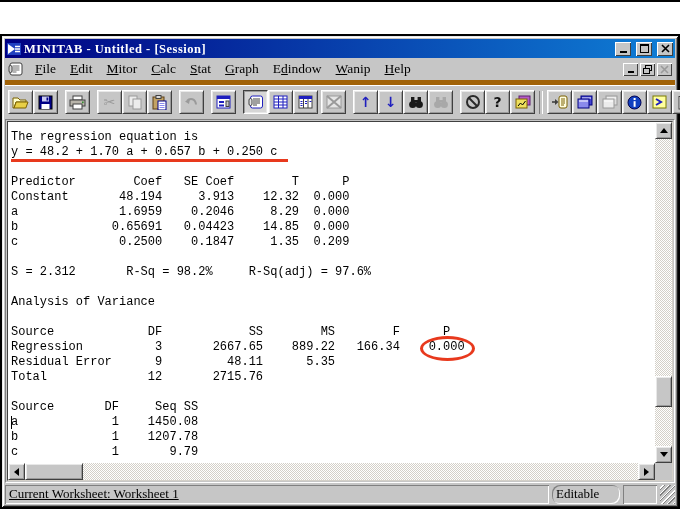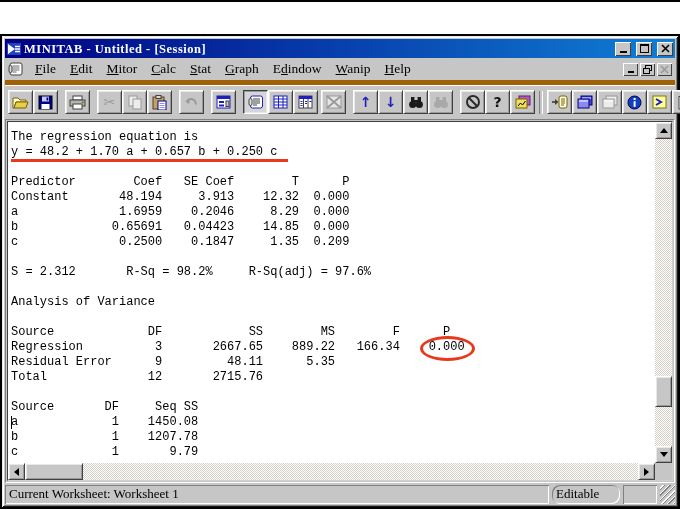--- a/index.html
+++ b/index.html
@@ -79,21 +79,21 @@
         border:1px solid;border-color:#fff #404040 #404040 #fff;
         box-shadow:inset 1px 1px 0 #e8e8e8, inset -1px -1px 0 #9a9a9a;}
   .hthumb{position:absolute;top:0;left:17px;width:58px;height:17px;background:#c6c6c6;box-sizing:border-box;
         border:1px solid;border-color:#fff #404040 #404040 #fff;
         box-shadow:inset 1px 1px 0 #e8e8e8, inset -1px -1px 0 #9a9a9a;}
   
   .statusbar{height:19px;flex:0 0 auto;display:flex;align-items:stretch;gap:3px;
         margin-top:2px;font-size:13px;}
   .spanel{box-shadow:inset 1px 1px 0 #808080, inset -1px -1px 0 #fff;
         padding:1px 4px 0;white-space:nowrap;overflow:hidden;line-height:16px;box-sizing:border-box;}
-  .sp-left{flex:1;}
+  .sp-left{flex:1;text-decoration:underline;}
   .sp-edit{width:68px;border-radius:8px;}
   .sp-blank{width:34px;}
   .sp-time{width:86px;}
   .grip{width:15px;background:
      repeating-linear-gradient(135deg,#c6c6c6 0 2px,#fff 2px 3px,#808080 3px 4px);}
   svg{display:block;}
 </style>
 </head>
 <body>
 

